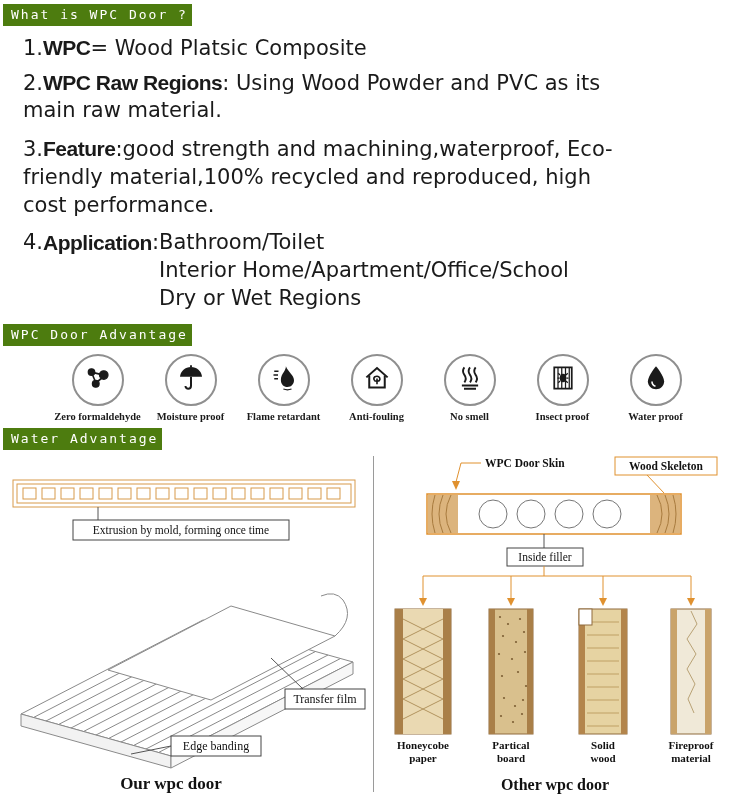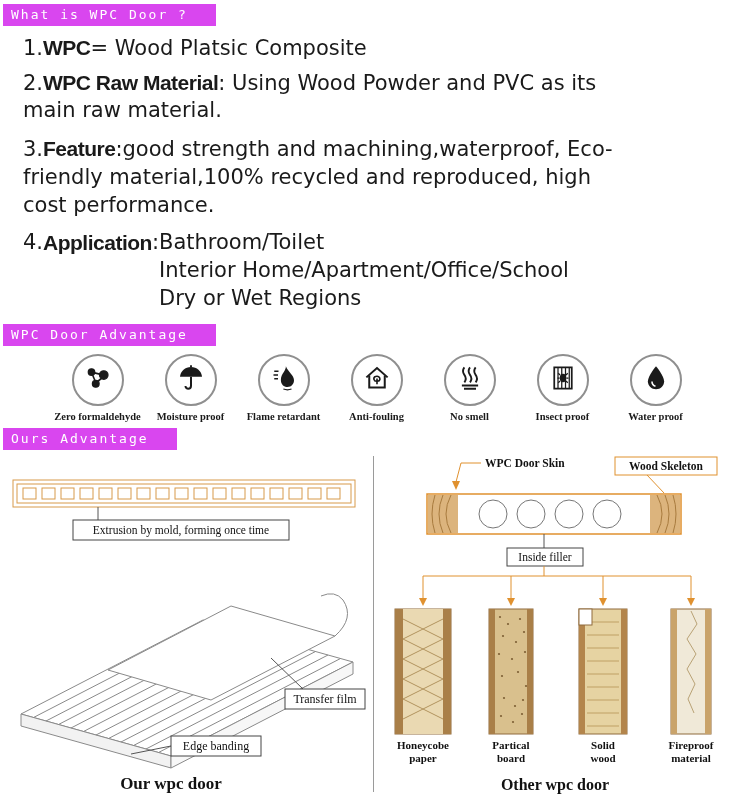--- a/index.html
+++ b/index.html
@@ -1,21 +1,21 @@
 <!DOCTYPE html>
 <html><head>
 <meta charset="utf-8">
 <style>
   * { margin:0; padding:0; box-sizing:border-box; }
   html,body { width:750px; height:800px; }
   body { background:#fff; color:#1a1a1a; font-family:"DejaVu Sans",sans-serif; overflow:hidden; }
 
-  .bar { display:inline-block; background:#d946ef; color:#fff;
+  .bar { display:inline-block; background:#4d7c0f; color:#fff;
          font-family:"DejaVu Sans Mono",monospace; font-size:13px;
-         letter-spacing:2px; padding:3px 28px 4px 8px; }
+         letter-spacing:2px; padding:3px 4px 4px 8px; }
 
   .section1 { padding-top:4px; padding-left:3px; }
   .items { padding:8px 10px 0 20px; font-size:21px; line-height:1.32; }
   .item { margin-bottom:10px; max-width:615px; }
   .item:first-child { margin-bottom:6px; }
   .term { font-family:"Liberation Sans",sans-serif; font-weight:bold; letter-spacing:-0.5px; }
   .item4 { display:flex; align-items:flex-start; }
   .pre { white-space:pre-line; }
 
   .section2 { padding-left:3px; margin-top:12px; }
@@ -32,21 +32,21 @@
   .diag-right { position:absolute; left:372px; top:0; }
   svg text { font-family:"Liberation Serif",serif; fill:#111; }
 </style>
 </head>
 <body>
 
 <div class="section1">
   <div class="bar">What is WPC Door ?</div>
   <div class="items">
     <div class="item"><span>1.</span><span class="term">WPC</span><span>=  Wood Platsic Composite</span></div>
-    <div class="item"><span>2.</span><span class="term">WPC Raw Material</span><span>:  Using Wood Powder and PVC as its main raw material.</span></div>
+    <div class="item"><span>2.</span><span class="term">WPC Raw Regions</span><span>:  Using Wood Powder and PVC as its main raw material.</span></div>
     <div class="item"><span>3.</span><span class="term">Feature</span><span>:good strength and machining,waterproof, Eco-friendly material,100% recycled and reproduced, high cost performance.</span></div>
     <div class="item item4">
         <span>4.</span>
         <span class="term">Application</span>
         <span>:</span>
         <span class="pre">Bathroom/Toilet
 Interior Home/Apartment/Office/School
 Dry or Wet Regions</span>
       </div>
   </div>
@@ -149,21 +149,21 @@
         </span>
       </div>
       <div class="adv-label">Water proof</div>
     </div>
 
 
   </div>
 </div>
 
 <div class="section3">
-  <div class="bar">Ours Advantage</div>
+  <div class="bar">Water Advantage</div>
 
   <div class="diagrams">
     <div class="divider"></div>
 
     <svg class="diag-left" width="366" height="348" viewBox="0 0 366 348">
       <g stroke="#d79a4b" fill="none">
         <rect x="10" y="28" width="342" height="27" fill="#fff"></rect>
         <rect x="14" y="32" width="334" height="19"></rect>
         <g>
           <rect x="20" y="36" width="13" height="11"></rect>

